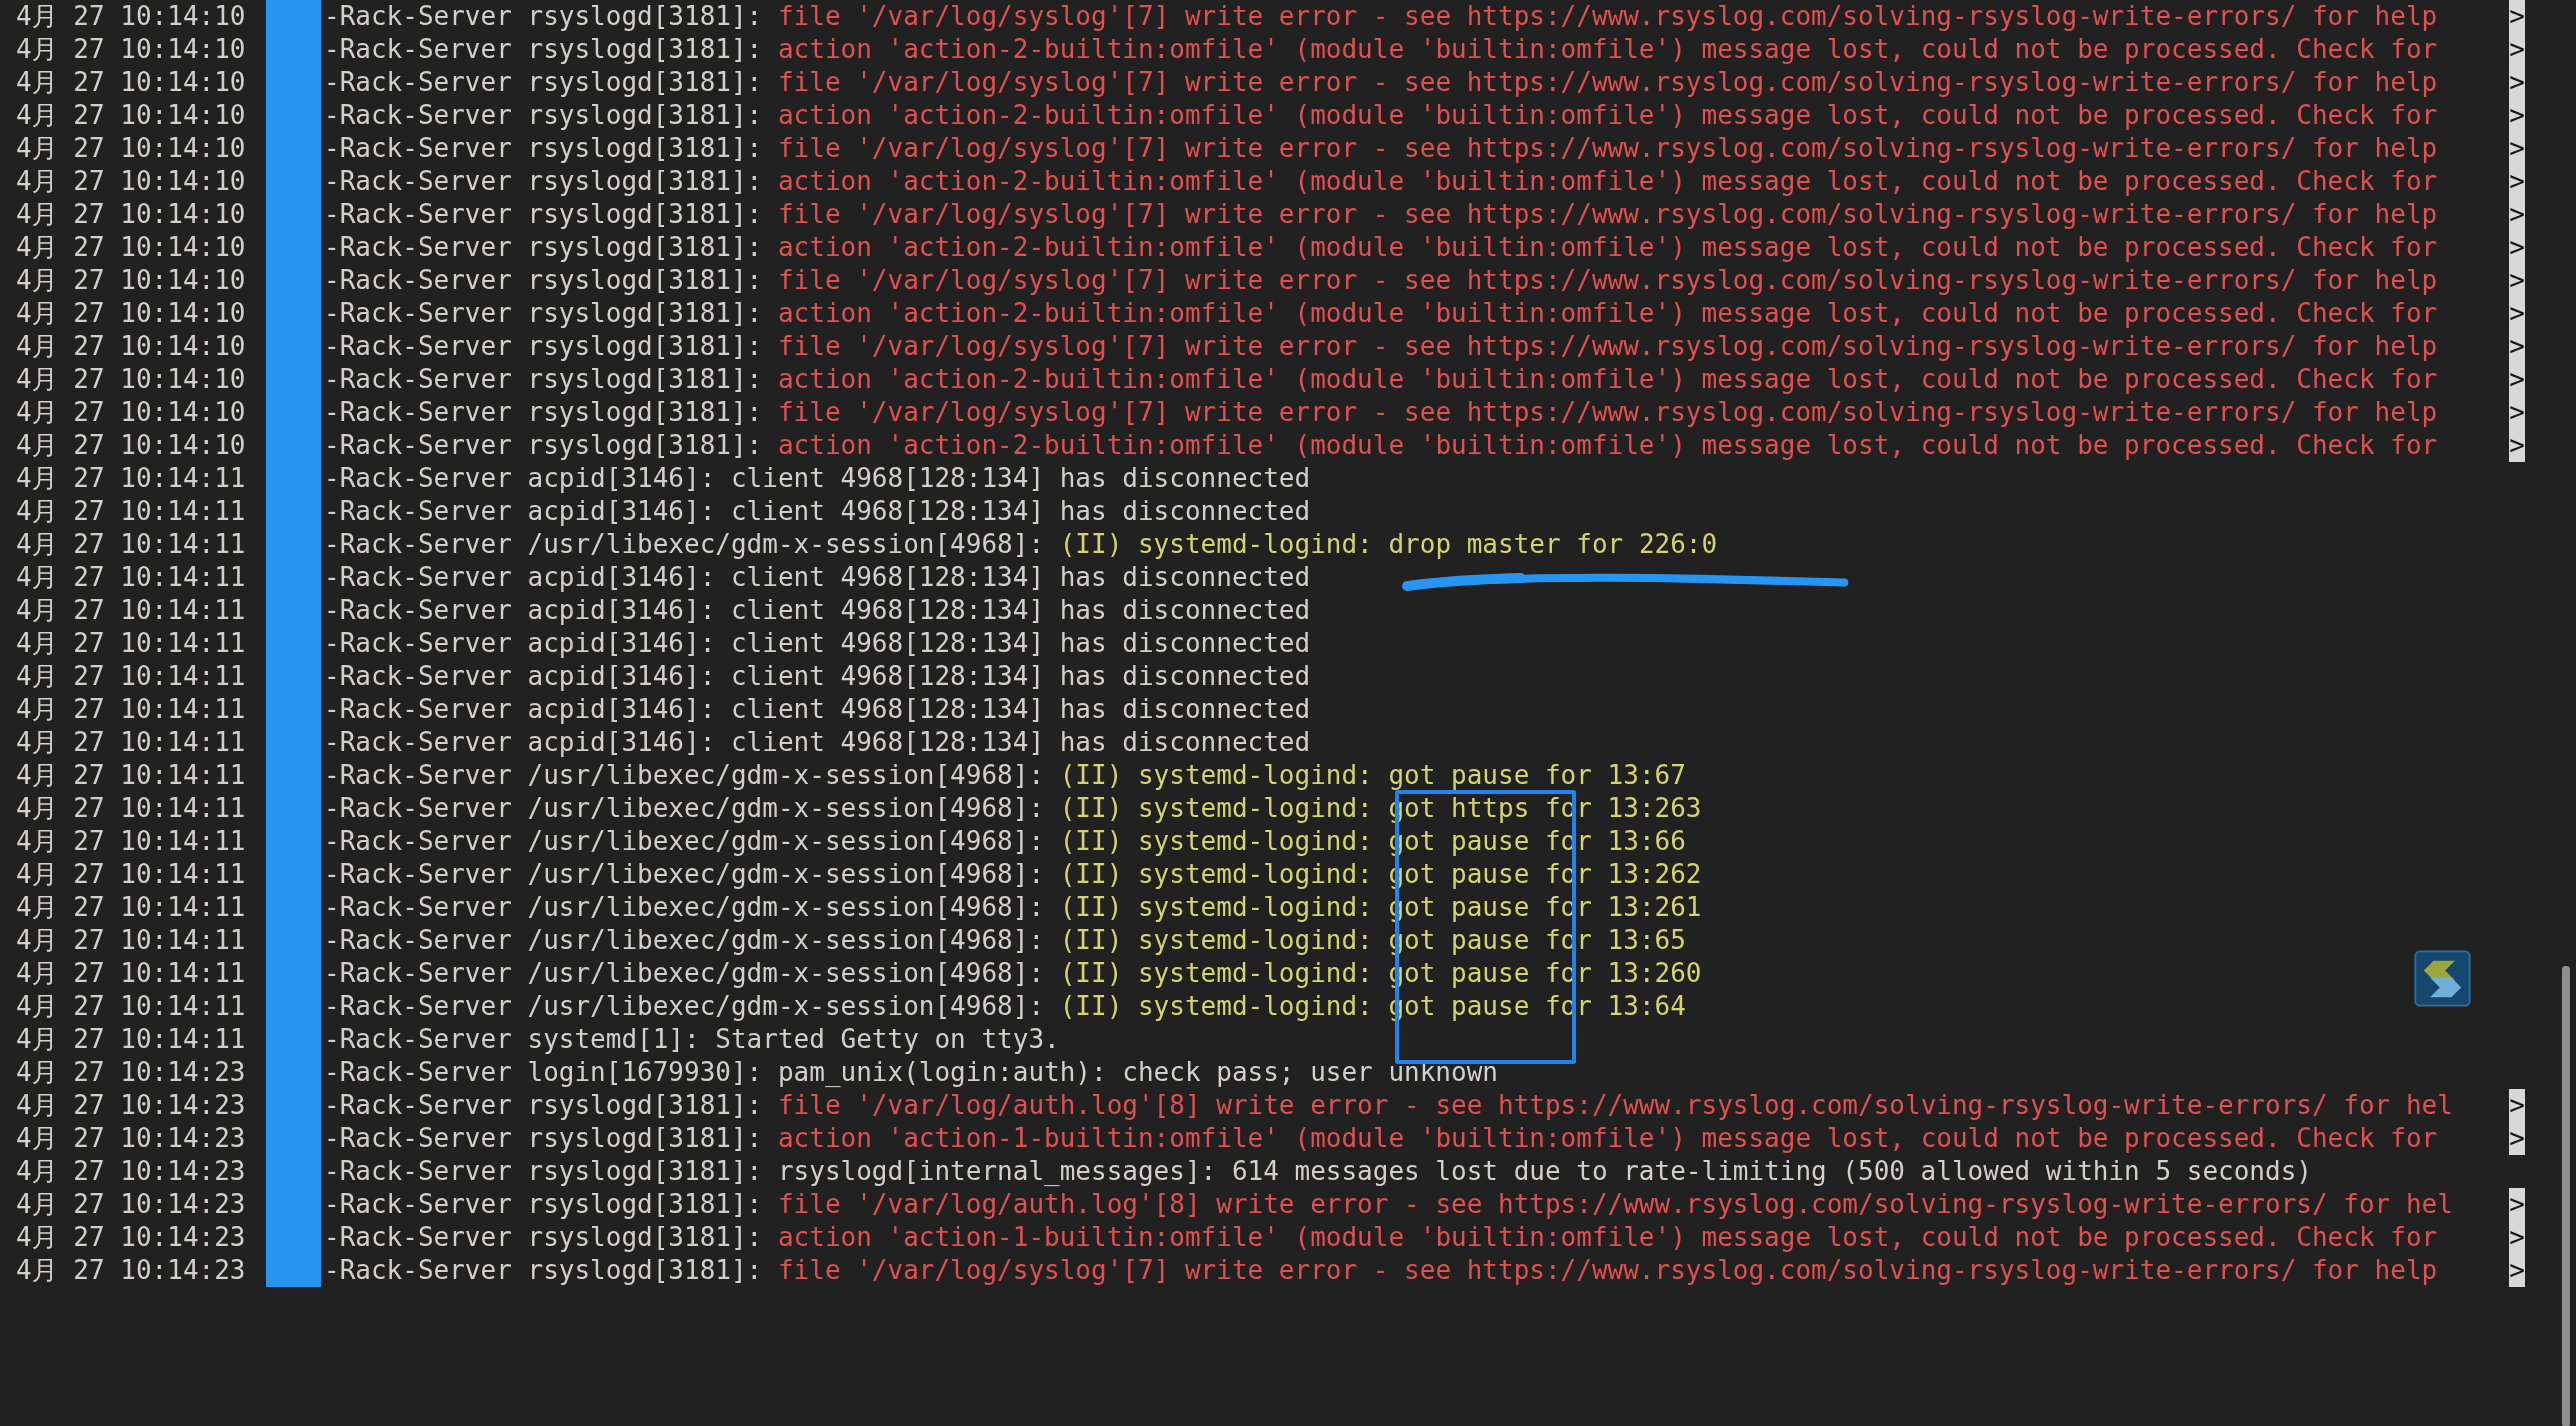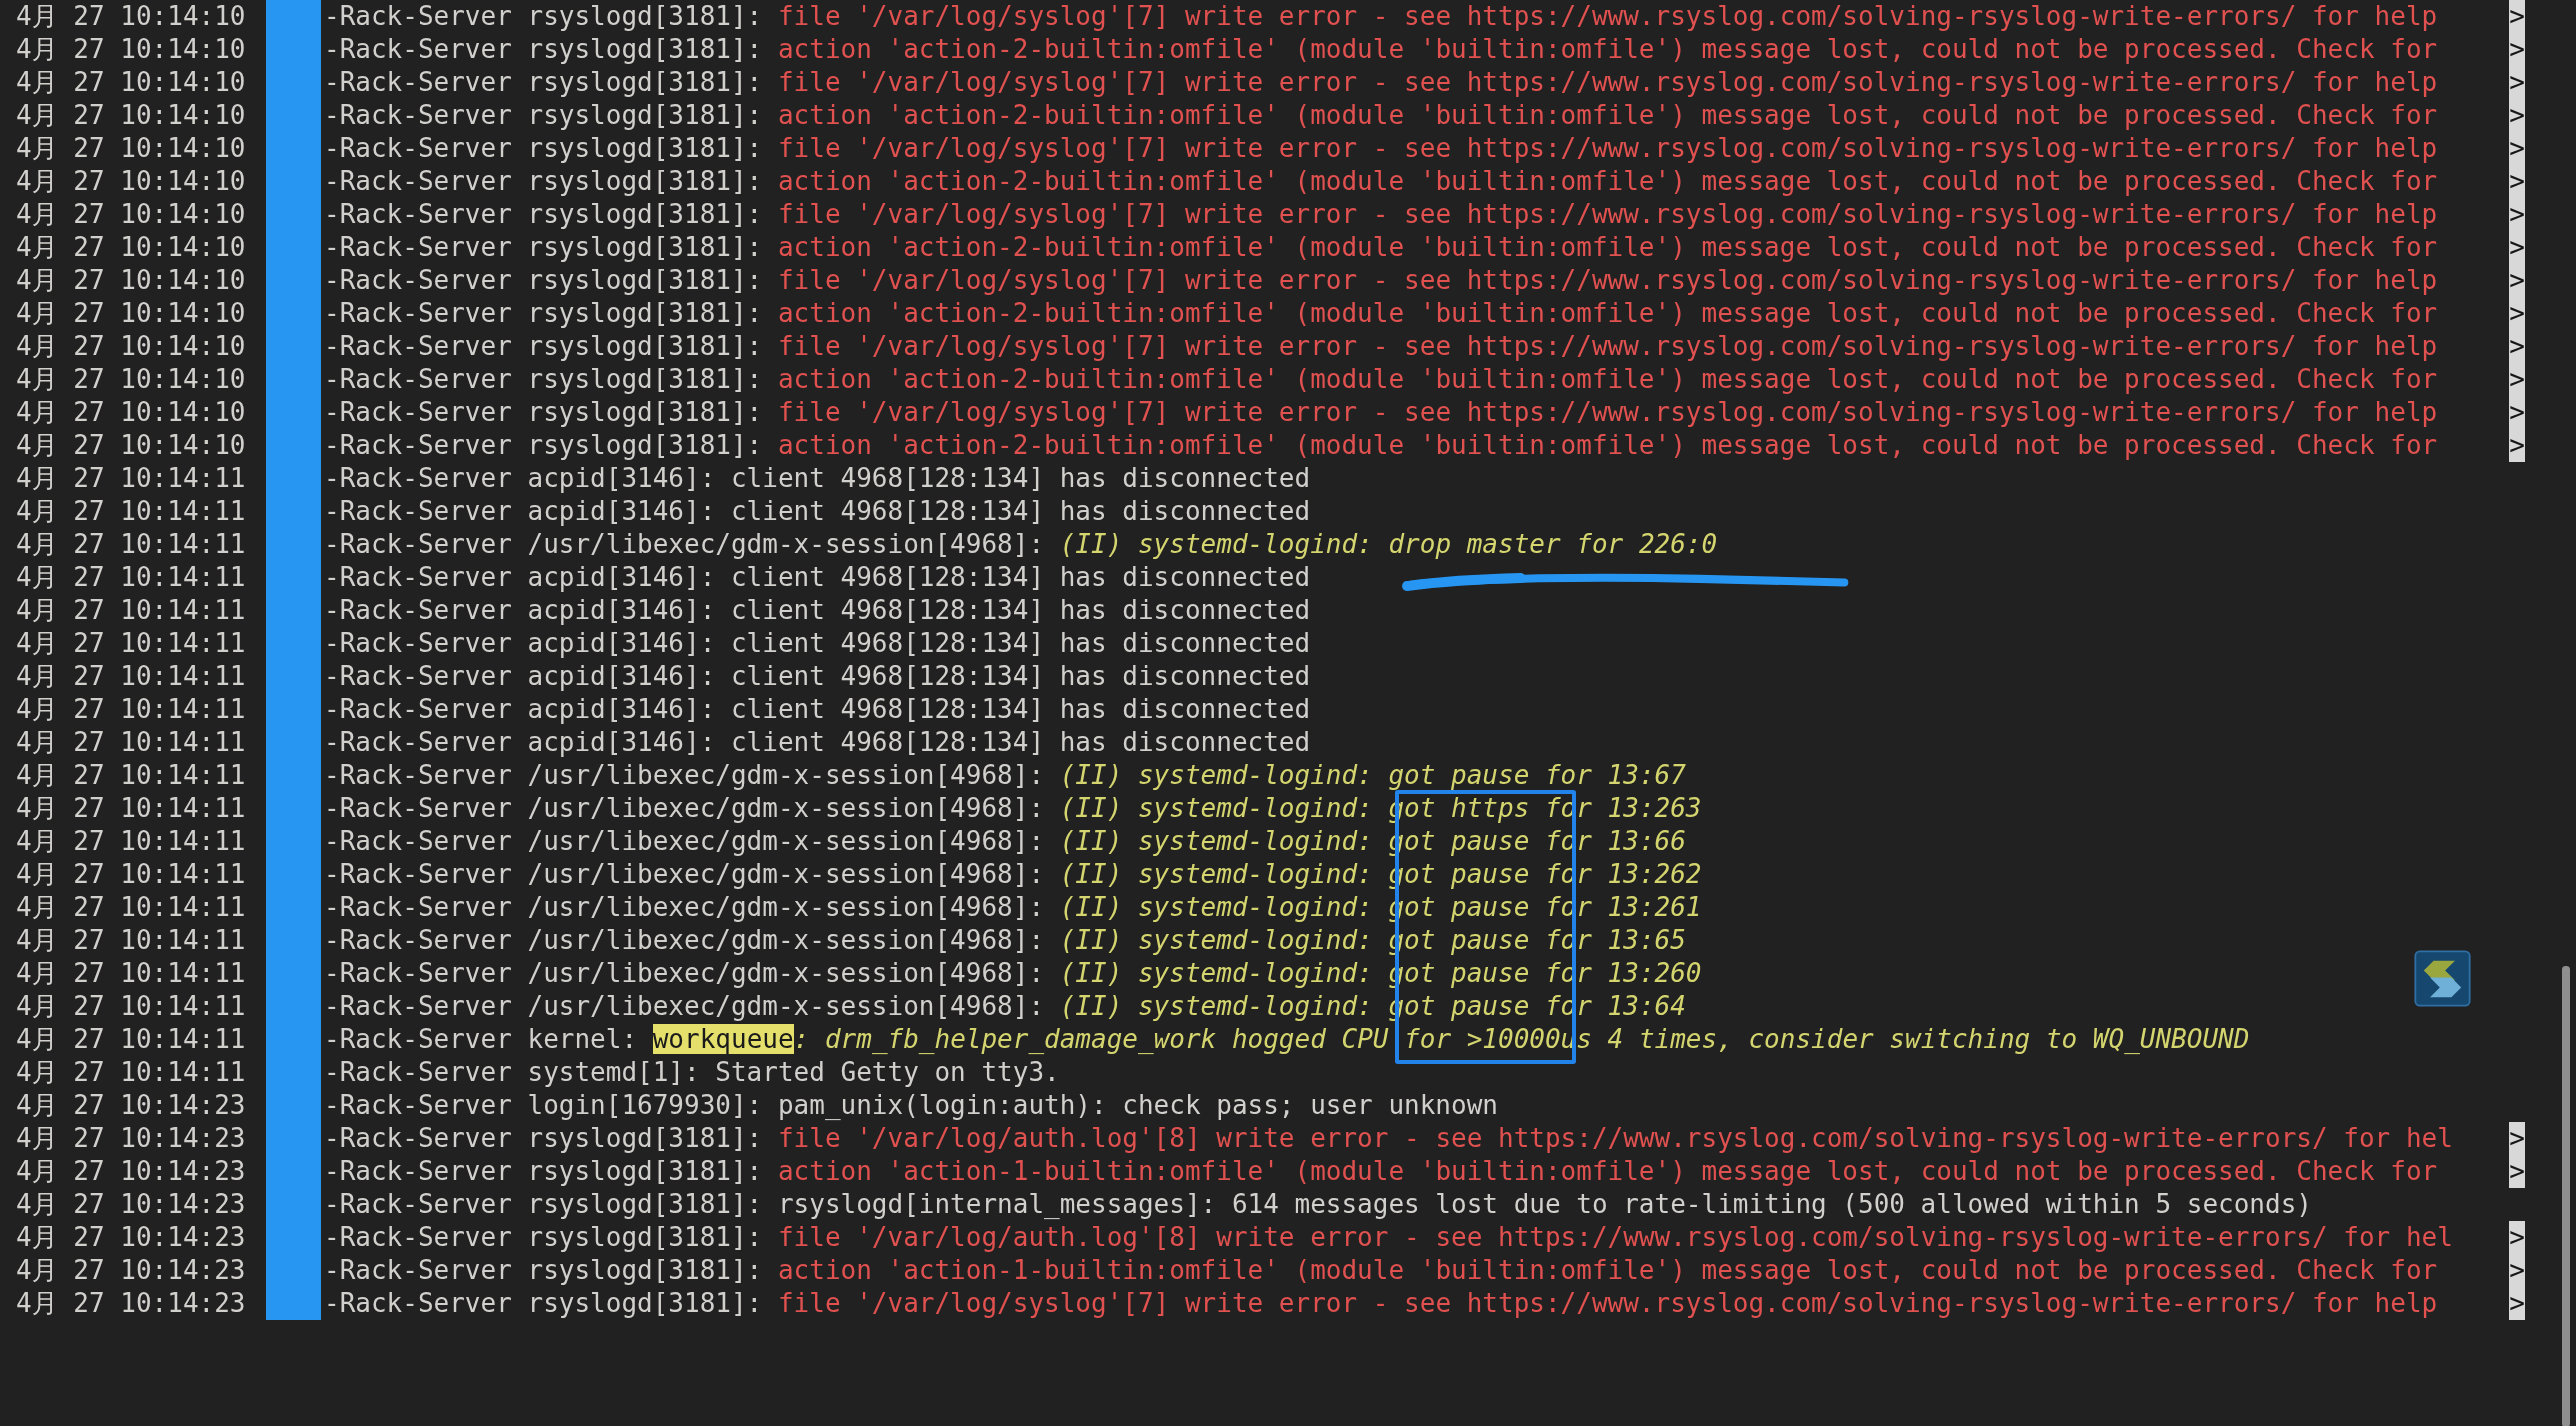--- a/index.html
+++ b/index.html
@@ -15,21 +15,21 @@
     font-size:26px;
     color:var(--fg);
   }
   #term{position:absolute;left:0;top:0;width:2576px;height:1427px;}
   #log-rows{position:absolute;left:0;top:0;width:2352px;}
   .row{position:relative;height:33px;line-height:33px;white-space:pre;}
   .ts{display:inline-block;width:252px;overflow:hidden;vertical-align:top;padding-left:16px;color:var(--fg);}
   .hostbar{display:inline-block;width:55px;height:33px;background:var(--blue);vertical-align:top;margin:0 2.7px 0 14.3px;}
   .seg-w{color:var(--fg);}
   .seg-r{color:var(--red);}
-  .seg-y{color:var(--yel);font-style:italic;}
+  .seg-y{color:var(--yel);}
   .seg-d{color:var(--dim);}
   .seg-k{color:var(--hl-fg);background:var(--hl-bg);}
   .trunc{position:absolute;left:2509px;top:0;width:16px;height:33px;background:var(--strip-bg);color:var(--strip-fg);text-align:center;}
   #status-row{position:absolute;left:0;top:1394px;height:33px;line-height:33px;white-space:pre;}
   #annotations{position:absolute;left:0;top:0;width:2576px;height:1427px;pointer-events:none;}
   #pause-box{position:absolute;left:1395px;top:790px;width:181px;height:274px;border:4.5px solid #2283ea;border-radius:2.7px;}
   #underline-svg{position:absolute;left:0;top:0;}
   #scroll-thumb{position:absolute;left:2562px;top:966px;width:8px;height:461px;background:var(--scroll);border-radius:3.6px;pointer-events:auto;}
   #overlay-icon{position:absolute;left:2414px;top:950px;width:57px;height:57px;}
 </style>
@@ -62,21 +62,20 @@
       <div class="row"><span class="ts">4月 27 10:14:11</span><span class="hostbar"></span><span class="seg-w">-Rack-Server acpid[3146]: client 4968[128:134] has disconnected</span></div>
       <div class="row"><span class="ts">4月 27 10:14:11</span><span class="hostbar"></span><span class="seg-w">-Rack-Server acpid[3146]: client 4968[128:134] has disconnected</span></div>
       <div class="row"><span class="ts">4月 27 10:14:11</span><span class="hostbar"></span><span class="seg-w">-Rack-Server /usr/libexec/gdm-x-session[4968]: </span><span class="seg-y">(II) systemd-logind: got pause for 13:67</span></div>
       <div class="row"><span class="ts">4月 27 10:14:11</span><span class="hostbar"></span><span class="seg-w">-Rack-Server /usr/libexec/gdm-x-session[4968]: </span><span class="seg-y">(II) systemd-logind: got https for 13:263</span></div>
       <div class="row"><span class="ts">4月 27 10:14:11</span><span class="hostbar"></span><span class="seg-w">-Rack-Server /usr/libexec/gdm-x-session[4968]: </span><span class="seg-y">(II) systemd-logind: got pause for 13:66</span></div>
       <div class="row"><span class="ts">4月 27 10:14:11</span><span class="hostbar"></span><span class="seg-w">-Rack-Server /usr/libexec/gdm-x-session[4968]: </span><span class="seg-y">(II) systemd-logind: got pause for 13:262</span></div>
       <div class="row"><span class="ts">4月 27 10:14:11</span><span class="hostbar"></span><span class="seg-w">-Rack-Server /usr/libexec/gdm-x-session[4968]: </span><span class="seg-y">(II) systemd-logind: got pause for 13:261</span></div>
       <div class="row"><span class="ts">4月 27 10:14:11</span><span class="hostbar"></span><span class="seg-w">-Rack-Server /usr/libexec/gdm-x-session[4968]: </span><span class="seg-y">(II) systemd-logind: got pause for 13:65</span></div>
       <div class="row"><span class="ts">4月 27 10:14:11</span><span class="hostbar"></span><span class="seg-w">-Rack-Server /usr/libexec/gdm-x-session[4968]: </span><span class="seg-y">(II) systemd-logind: got pause for 13:260</span></div>
       <div class="row"><span class="ts">4月 27 10:14:11</span><span class="hostbar"></span><span class="seg-w">-Rack-Server /usr/libexec/gdm-x-session[4968]: </span><span class="seg-y">(II) systemd-logind: got pause for 13:64</span></div>
-      <div class="row"><span class="ts">4月 27 10:14:11</span><span class="hostbar"></span><span class="seg-w">-Rack-Server kernel: </span><span class="seg-k">workqueue</span><span class="seg-y">: drm_fb_helper_damage_work hogged CPU for &gt;10000us 4 times, consider switching to WQ_UNBOUND</span></div>
       <div class="row"><span class="ts">4月 27 10:14:11</span><span class="hostbar"></span><span class="seg-w">-Rack-Server systemd[1]: Started Getty on tty3.</span></div>
       <div class="row"><span class="ts">4月 27 10:14:23</span><span class="hostbar"></span><span class="seg-w">-Rack-Server login[1679930]: pam_unix(login:auth): check pass; user unknown</span></div>
       <div class="row"><span class="ts">4月 27 10:14:23</span><span class="hostbar"></span><span class="seg-w">-Rack-Server rsyslogd[3181]: </span><span class="seg-r">file '/var/log/auth.log'[8] write error - see https://www.rsyslog.com/solving-rsyslog-write-errors/ for hel</span><span class="trunc">&gt;</span></div>
       <div class="row"><span class="ts">4月 27 10:14:23</span><span class="hostbar"></span><span class="seg-w">-Rack-Server rsyslogd[3181]: </span><span class="seg-r">action 'action-1-builtin:omfile' (module 'builtin:omfile') message lost, could not be processed. Check for</span><span class="trunc">&gt;</span></div>
       <div class="row"><span class="ts">4月 27 10:14:23</span><span class="hostbar"></span><span class="seg-w">-Rack-Server rsyslogd[3181]: rsyslogd[internal_messages]: 614 messages lost due to rate-limiting (500 allowed within 5 seconds)</span></div>
       <div class="row"><span class="ts">4月 27 10:14:23</span><span class="hostbar"></span><span class="seg-w">-Rack-Server rsyslogd[3181]: </span><span class="seg-r">file '/var/log/auth.log'[8] write error - see https://www.rsyslog.com/solving-rsyslog-write-errors/ for hel</span><span class="trunc">&gt;</span></div>
       <div class="row"><span class="ts">4月 27 10:14:23</span><span class="hostbar"></span><span class="seg-w">-Rack-Server rsyslogd[3181]: </span><span class="seg-r">action 'action-1-builtin:omfile' (module 'builtin:omfile') message lost, could not be processed. Check for</span><span class="trunc">&gt;</span></div>
       <div class="row"><span class="ts">4月 27 10:14:23</span><span class="hostbar"></span><span class="seg-w">-Rack-Server rsyslogd[3181]: </span><span class="seg-r">file '/var/log/syslog'[7] write error - see https://www.rsyslog.com/solving-rsyslog-write-errors/ for help</span><span class="trunc">&gt;</span></div>
     </div>
 

